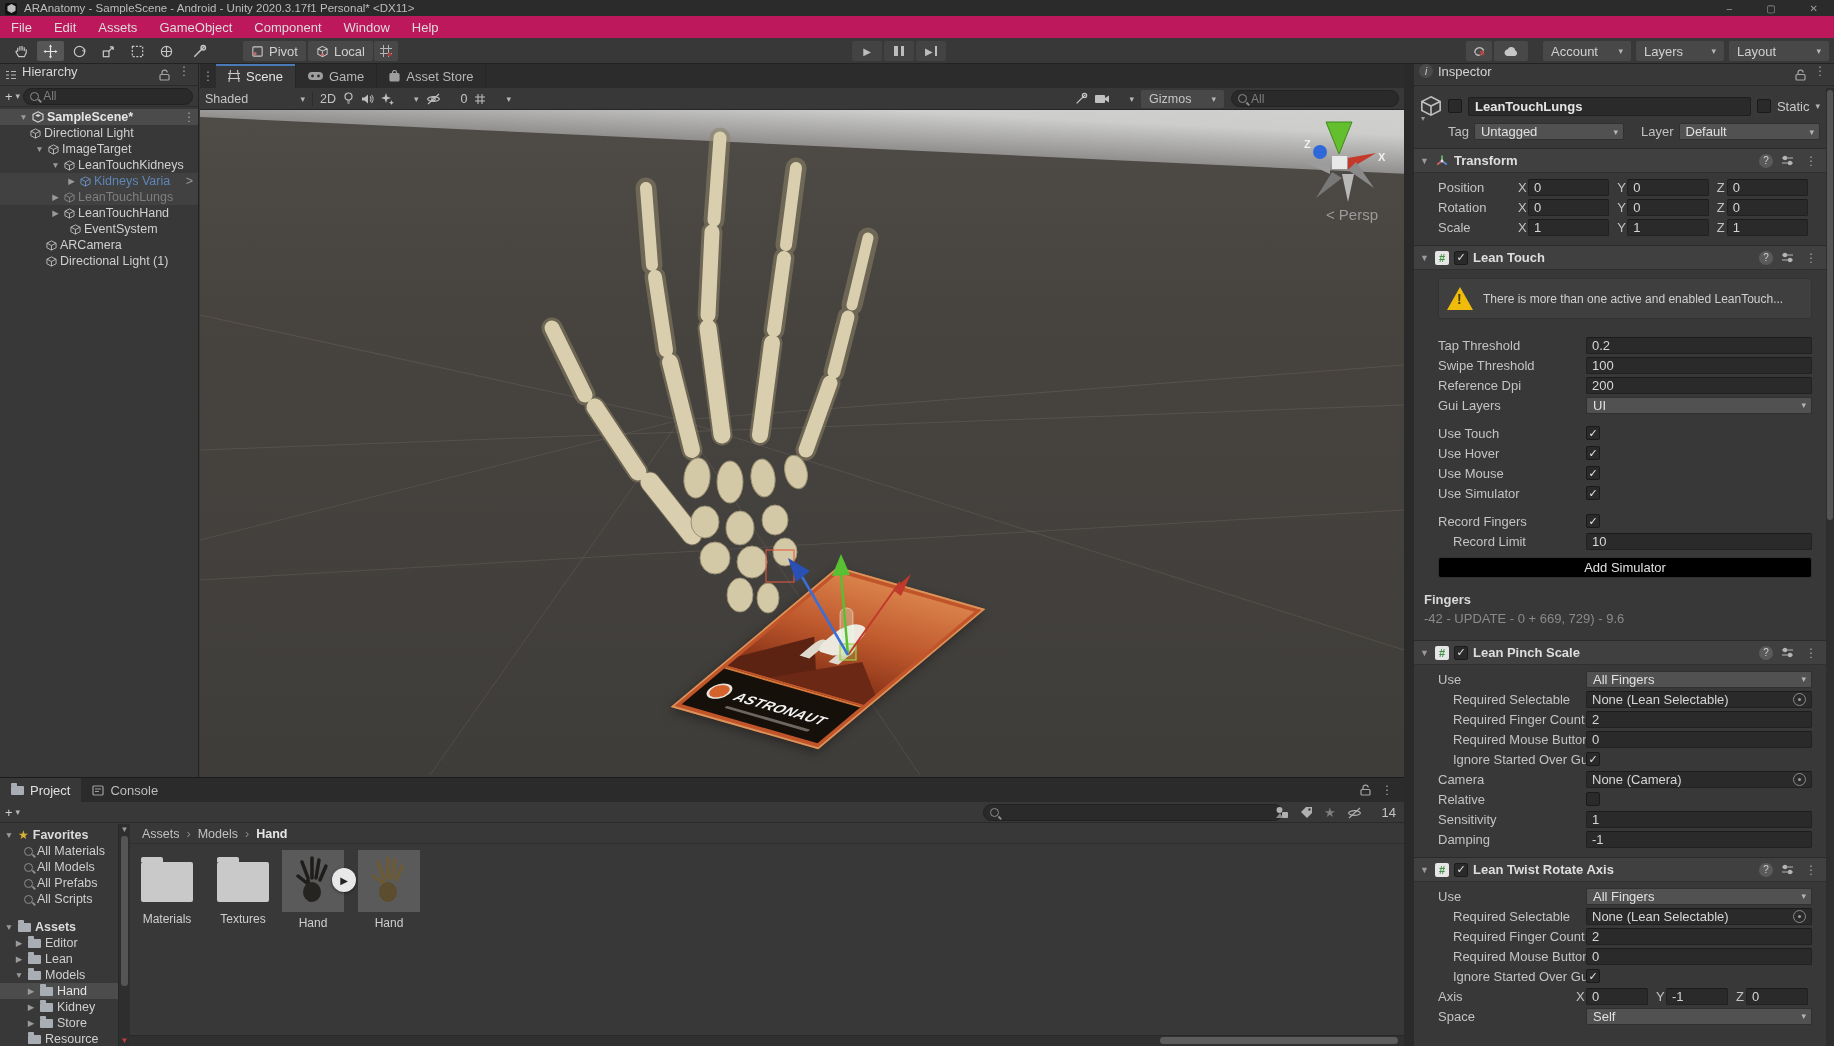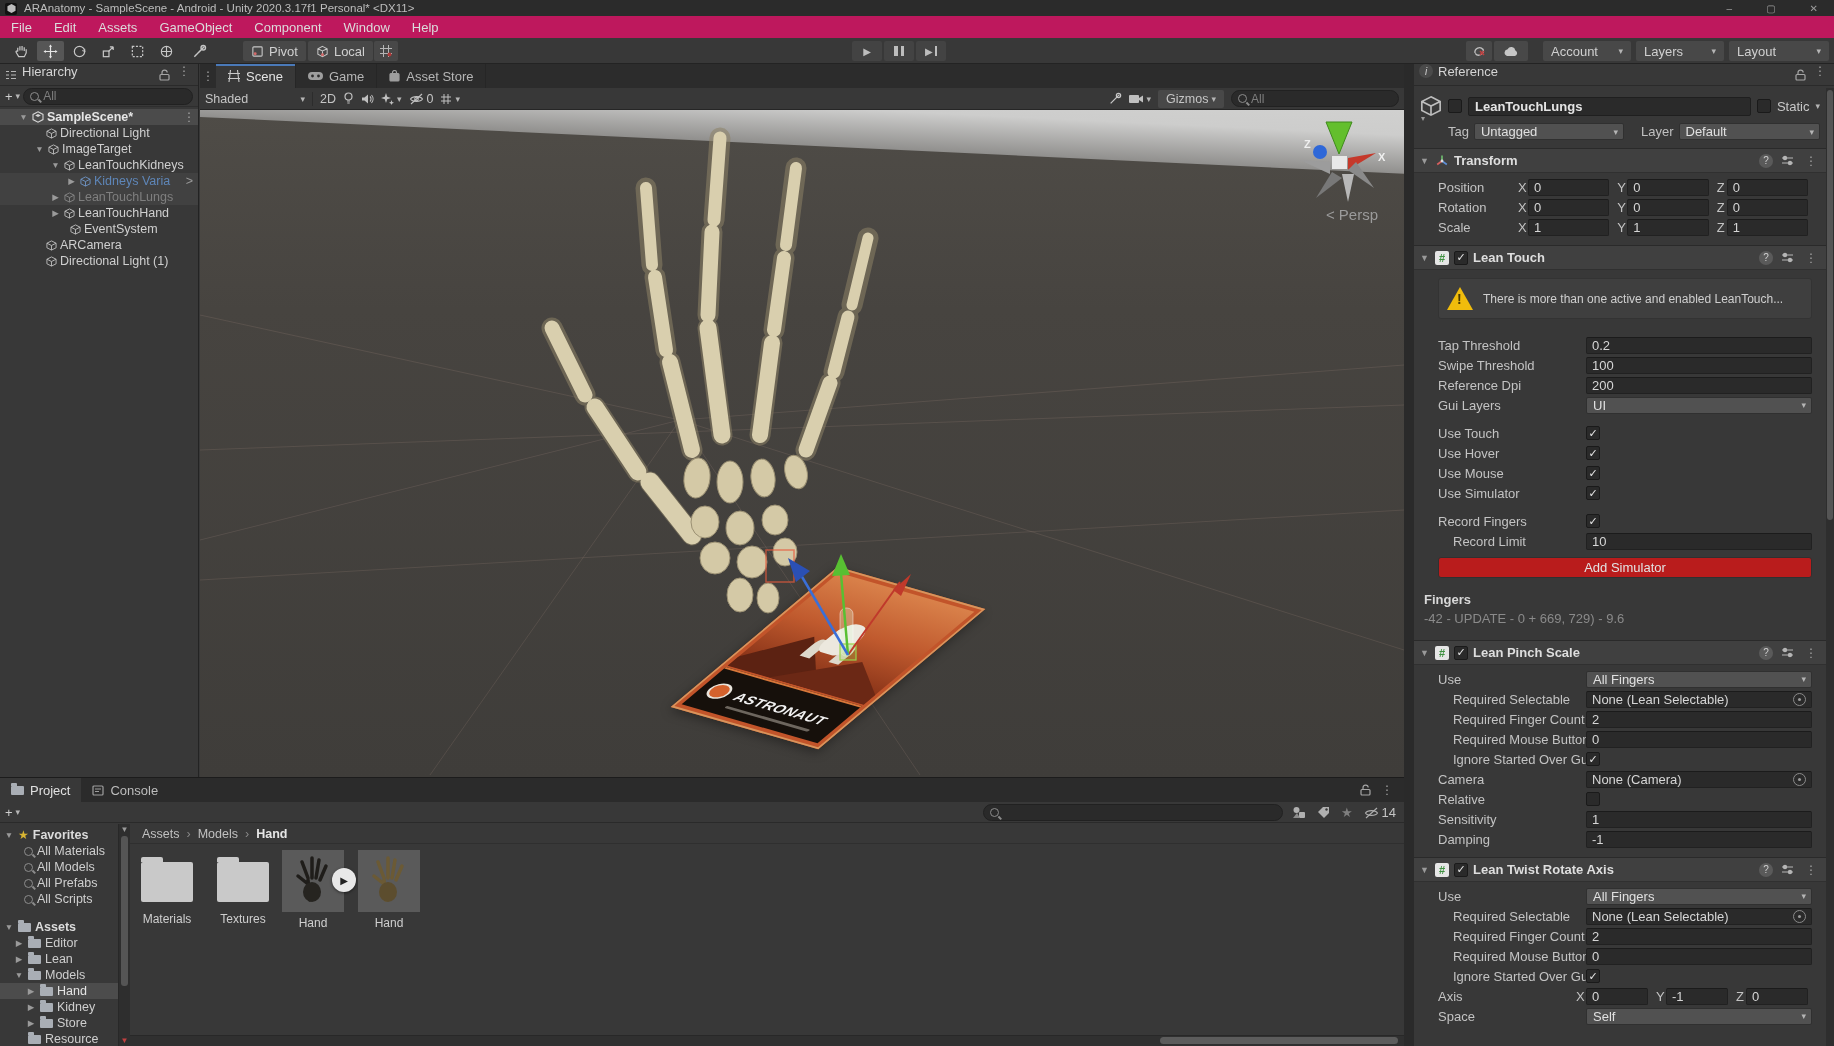--- a/index.html
+++ b/index.html
@@ -50,21 +50,21 @@
 .h-row.dim{color:#7f7f7f}
 .h-row.prefab{color:#5e86b8}
 
 .scenepane{position:absolute;left:200px;top:64px;width:1204px;bottom:269px;display:flex;flex-direction:column}
 .tabbar{height:24px;background:#2c2c2c;display:flex;align-items:stretch;color:#b5b5b5}
 .tabbar .paneldots{width:16px;display:flex;align-items:center;justify-content:center}
 .tab{display:flex;align-items:center;gap:6px;padding:0 12px;border-right:1px solid #262626}
 .tab.active{background:#383838;color:#e2e2e2;box-shadow:inset 0 2px 0 #4a79b8}
 .scnbar{height:22px;background:#383838;border-bottom:1px solid #262626;display:flex;align-items:center;gap:7px;padding:0 5px;font-size:12.5px}
 .scnbar .sep{width:1px;height:14px;background:#2c2c2c}
-.tgl{color:#c5c5c5;display:flex;align-items:center;gap:3px}
+.tgl{color:#c5c5c5;display:flex;align-items:center;gap:20px}
 .canvas{flex:1;position:relative;overflow:hidden;background:linear-gradient(#4f4c47 0%,#474440 30%,#3f3d3a 100%)}
 .sky{position:absolute;left:-20px;width:1300px;top:-122px;height:128px;background:linear-gradient(#d8d8d7 0%,#cdcdcc 70%,#908f8d 100%);transform:rotate(2.7deg);transform-origin:0 100%}
 .persp{position:absolute;right:26px;top:96px;color:#9b9b9b;font-size:15px}
 .card{position:absolute;left:552px;top:450px;width:152px;height:196px;transform:rotate(24deg) skew(-26deg,-8deg);background:#c2542a;border:2px solid #d8945c;box-shadow:2px 4px 10px rgba(0,0,0,.35)}
 .card .art{position:absolute;left:4px;right:4px;top:4px;bottom:58px;background:linear-gradient(#d9814a 0%,#c05a2e 45%,#7e2c14 100%);overflow:hidden}
 .card .art::before{content:"";position:absolute;bottom:0;left:-12px;border-left:52px solid transparent;border-right:52px solid transparent;border-bottom:56px solid #5c2212}
 .card .art::after{content:"";position:absolute;bottom:0;right:-18px;border-left:58px solid transparent;border-right:58px solid transparent;border-bottom:44px solid #6b2815}
 .astro{position:absolute;left:52px;top:48px;width:26px;height:40px;background:#ece8de;border-radius:45% 45% 30% 30%;box-shadow:-14px 18px 0 -8px #ded9cc,14px 16px 0 -8px #ded9cc;z-index:1}
 .band{position:absolute;left:4px;right:4px;bottom:4px;height:52px;background:#16100b;display:flex;align-items:center;gap:7px;padding:0 7px;border-top:2px solid #d8773a}
 .band .logo{width:20px;height:20px;border-radius:50%;background:#d4622d;border:2px solid #e8e4dc;flex:none}
@@ -94,21 +94,21 @@
 .row .lbl{width:148px;flex:none;overflow:hidden;white-space:nowrap}
 .row.ind .lbl{padding-left:15px}
 .row .fld,.row .drop{flex:1}
 .trow{display:flex;align-items:center;height:20px;padding:0 14px 0 24px;color:#c3c3c3}
 .trow .lbl{width:76px;flex:none}
 .trow .ax{width:14px;text-align:left;color:#c3c3c3;flex:none;padding-left:4px}
 .trow .fld{flex:1;margin-right:4px}
 .warnbox{margin:8px 14px 8px 24px;background:#3f3f3f;border:1px solid #333;border-radius:3px;display:flex;align-items:center;gap:10px;padding:8px;color:#cfcfcf;font-size:12px}
 .warn-tri{position:relative;width:0;height:0;border-left:13px solid transparent;border-right:13px solid transparent;border-bottom:23px solid #f0bc0c;flex:none}
 .warn-tri::after{content:"!";position:absolute;left:-3px;top:4px;color:#4a3a00;font-weight:bold;font-size:14px}
-.btn{margin:6px 14px 4px 24px;height:21px;background:#b91c1c;border:1px solid #303030;border-radius:3px;display:flex;align-items:center;justify-content:center;color:#e2e2e2}
+.btn{margin:6px 14px 4px 24px;height:21px;background:#000000;border:1px solid #303030;border-radius:3px;display:flex;align-items:center;justify-content:center;color:#e2e2e2}
 .fingers-lbl{padding:10px 14px 2px 10px;font-weight:bold;color:#d8d8d8}
 .fingers-val{padding:2px 14px 6px 10px;color:#8a8a8a}
 .spacer8{height:8px}.spacer4{height:4px}
 
 .project{position:absolute;left:0;top:777px;width:1404px;height:269px;background:#383838;border-top:1px solid #1c1c1c}
 .proj-tabbar{height:24px;background:#2b2b2b;display:flex;align-items:stretch;color:#bdbdbd}
 .ptab{display:flex;align-items:center;gap:6px;padding:0 11px}
 .ptab.active{background:#383838;color:#e0e0e0}
 .proj-tab-r{margin-left:auto;display:flex;align-items:center;gap:7px;padding-right:8px}
 .proj-toolbar{height:21px;position:relative;display:flex;align-items:center;background:#383838;border-bottom:1px solid #2a2a2a;padding-left:5px}
@@ -312,21 +312,21 @@
         <span class="fold">▼</span>
         <span class="ic">
             <svg width="12" height="12" viewBox="0 0 12 12">
               <path d="M6 .8 11 3.4 V8.6 L6 11.2 1 8.6 V3.4 Z" fill="none" stroke="#d6d6d6" stroke-width="1.1"></path>
               <path d="M6 3 8.8 4.5 6 6 3.2 4.5Z" fill="#d6d6d6"></path>
             </svg>
           </span>
         <span style="font-weight:bold;color:#e6e6e6">SampleScene*</span>
         <span class="dots" style="margin-left:auto">⋮</span>
       </div>
-      <div class="h-row" style="padding-left:46px">
+      <div class="h-row" style="padding-left:30px">
         <span class="ic">
             <svg width="11" height="11" viewBox="0 0 12 12" fill="none" stroke="#bdbdbd" stroke-width="1">
               <path d="M6 1 11 3.5 V8.5 L6 11 1 8.5 V3.5 Z M1 3.5 6 6 11 3.5 M6 6 V11"></path>
             </svg>
           </span>
         <span>Directional Light</span>
       </div>
       <div class="h-row" style="padding-left:34px">
         <span class="fold">▼</span>
         <span class="ic">
@@ -586,21 +586,21 @@
         <text x="88" y="41" fill="#f0f0f0" font-size="11" font-weight="bold" font-family="Liberation Sans">X</text>
       </svg>
       <div class="persp">&lt; Persp</div>
     </div>
   </div>
 
   <div class="splitter"></div>
   <div class="inspector">
     <div class="panelhead" style="background:#383838">
       <span class="qicon" style="background:#4a4a4a;font-style:italic">i</span>
-      <span>Reference</span>
+      <span>Inspector</span>
       <span style="margin-left:auto" class="lockic ic">
           <svg width="11" height="12" viewBox="0 0 11 12" fill="none" stroke="#a5a5a5" stroke-width="1.2">
             <rect x="1" y="5.5" width="9" height="5.5" rx="1"></rect>
             <path d="M3 5.5 V3.8 A2.6 2.6 0 0 1 8.2 3.6"></path>
           </svg>
         </span>
       <span class="dots">⋮</span>
     </div>
     <div class="vscroll">
         <div class="thumb"></div>

